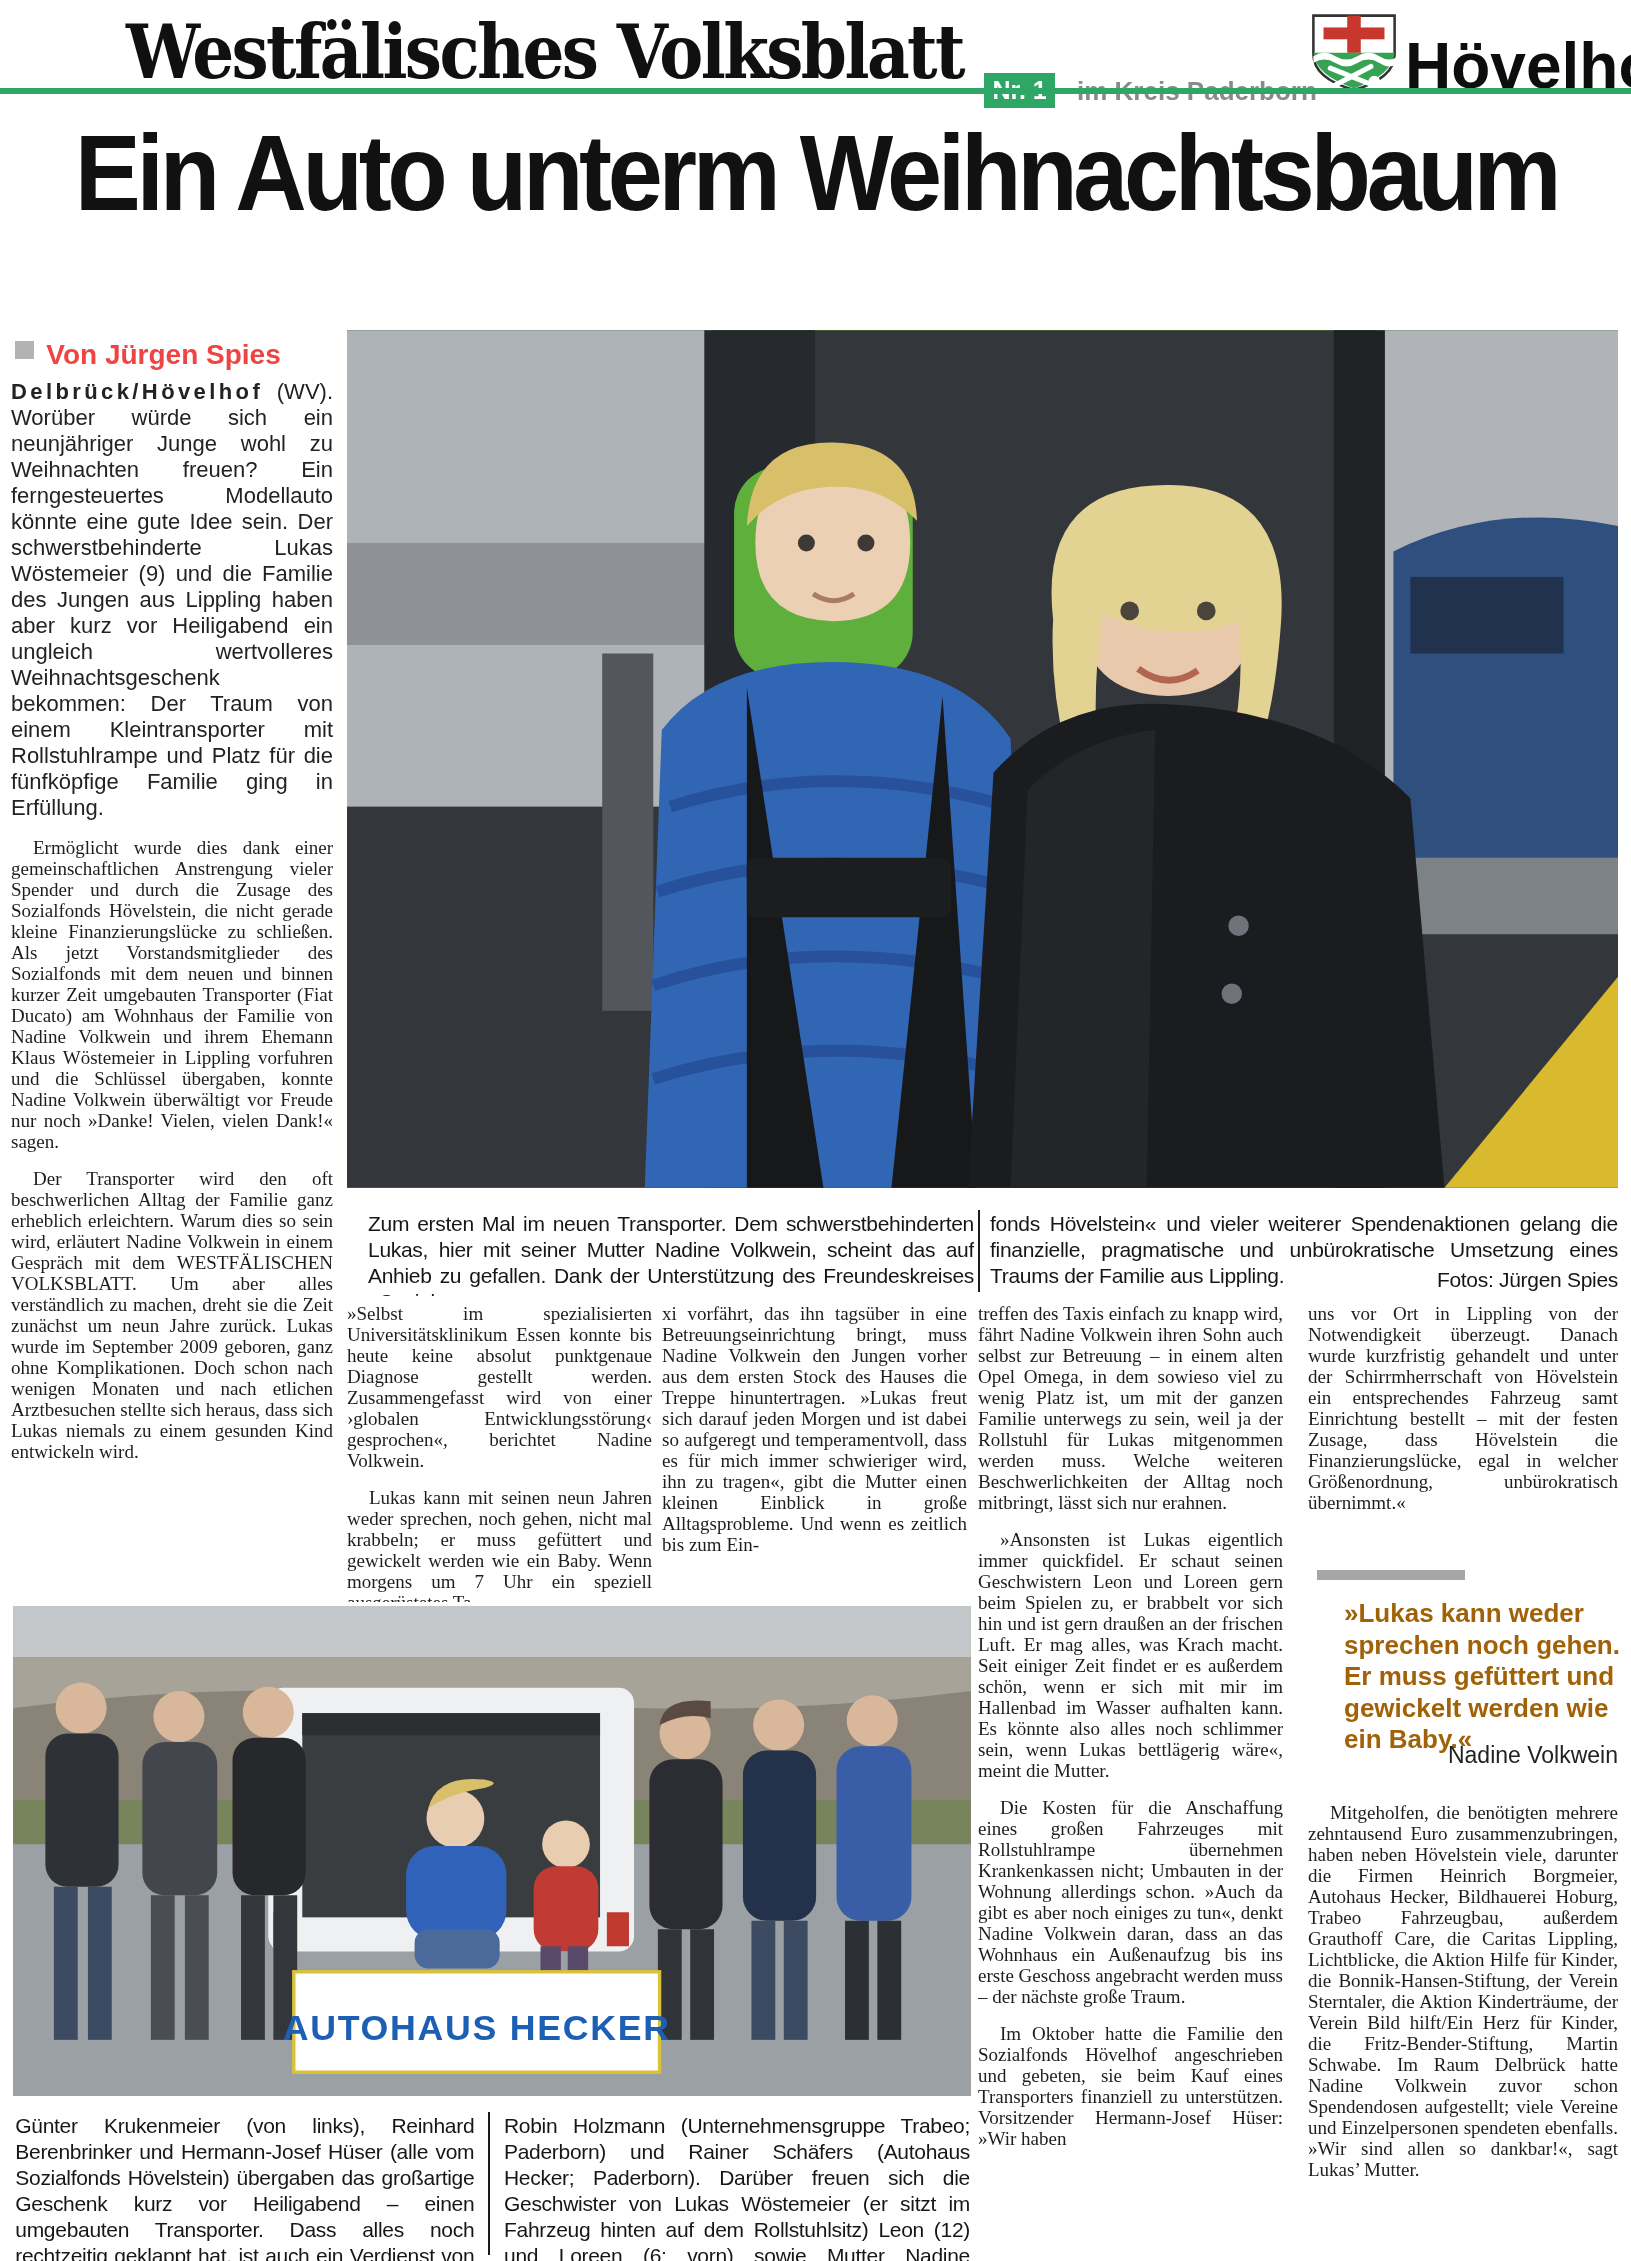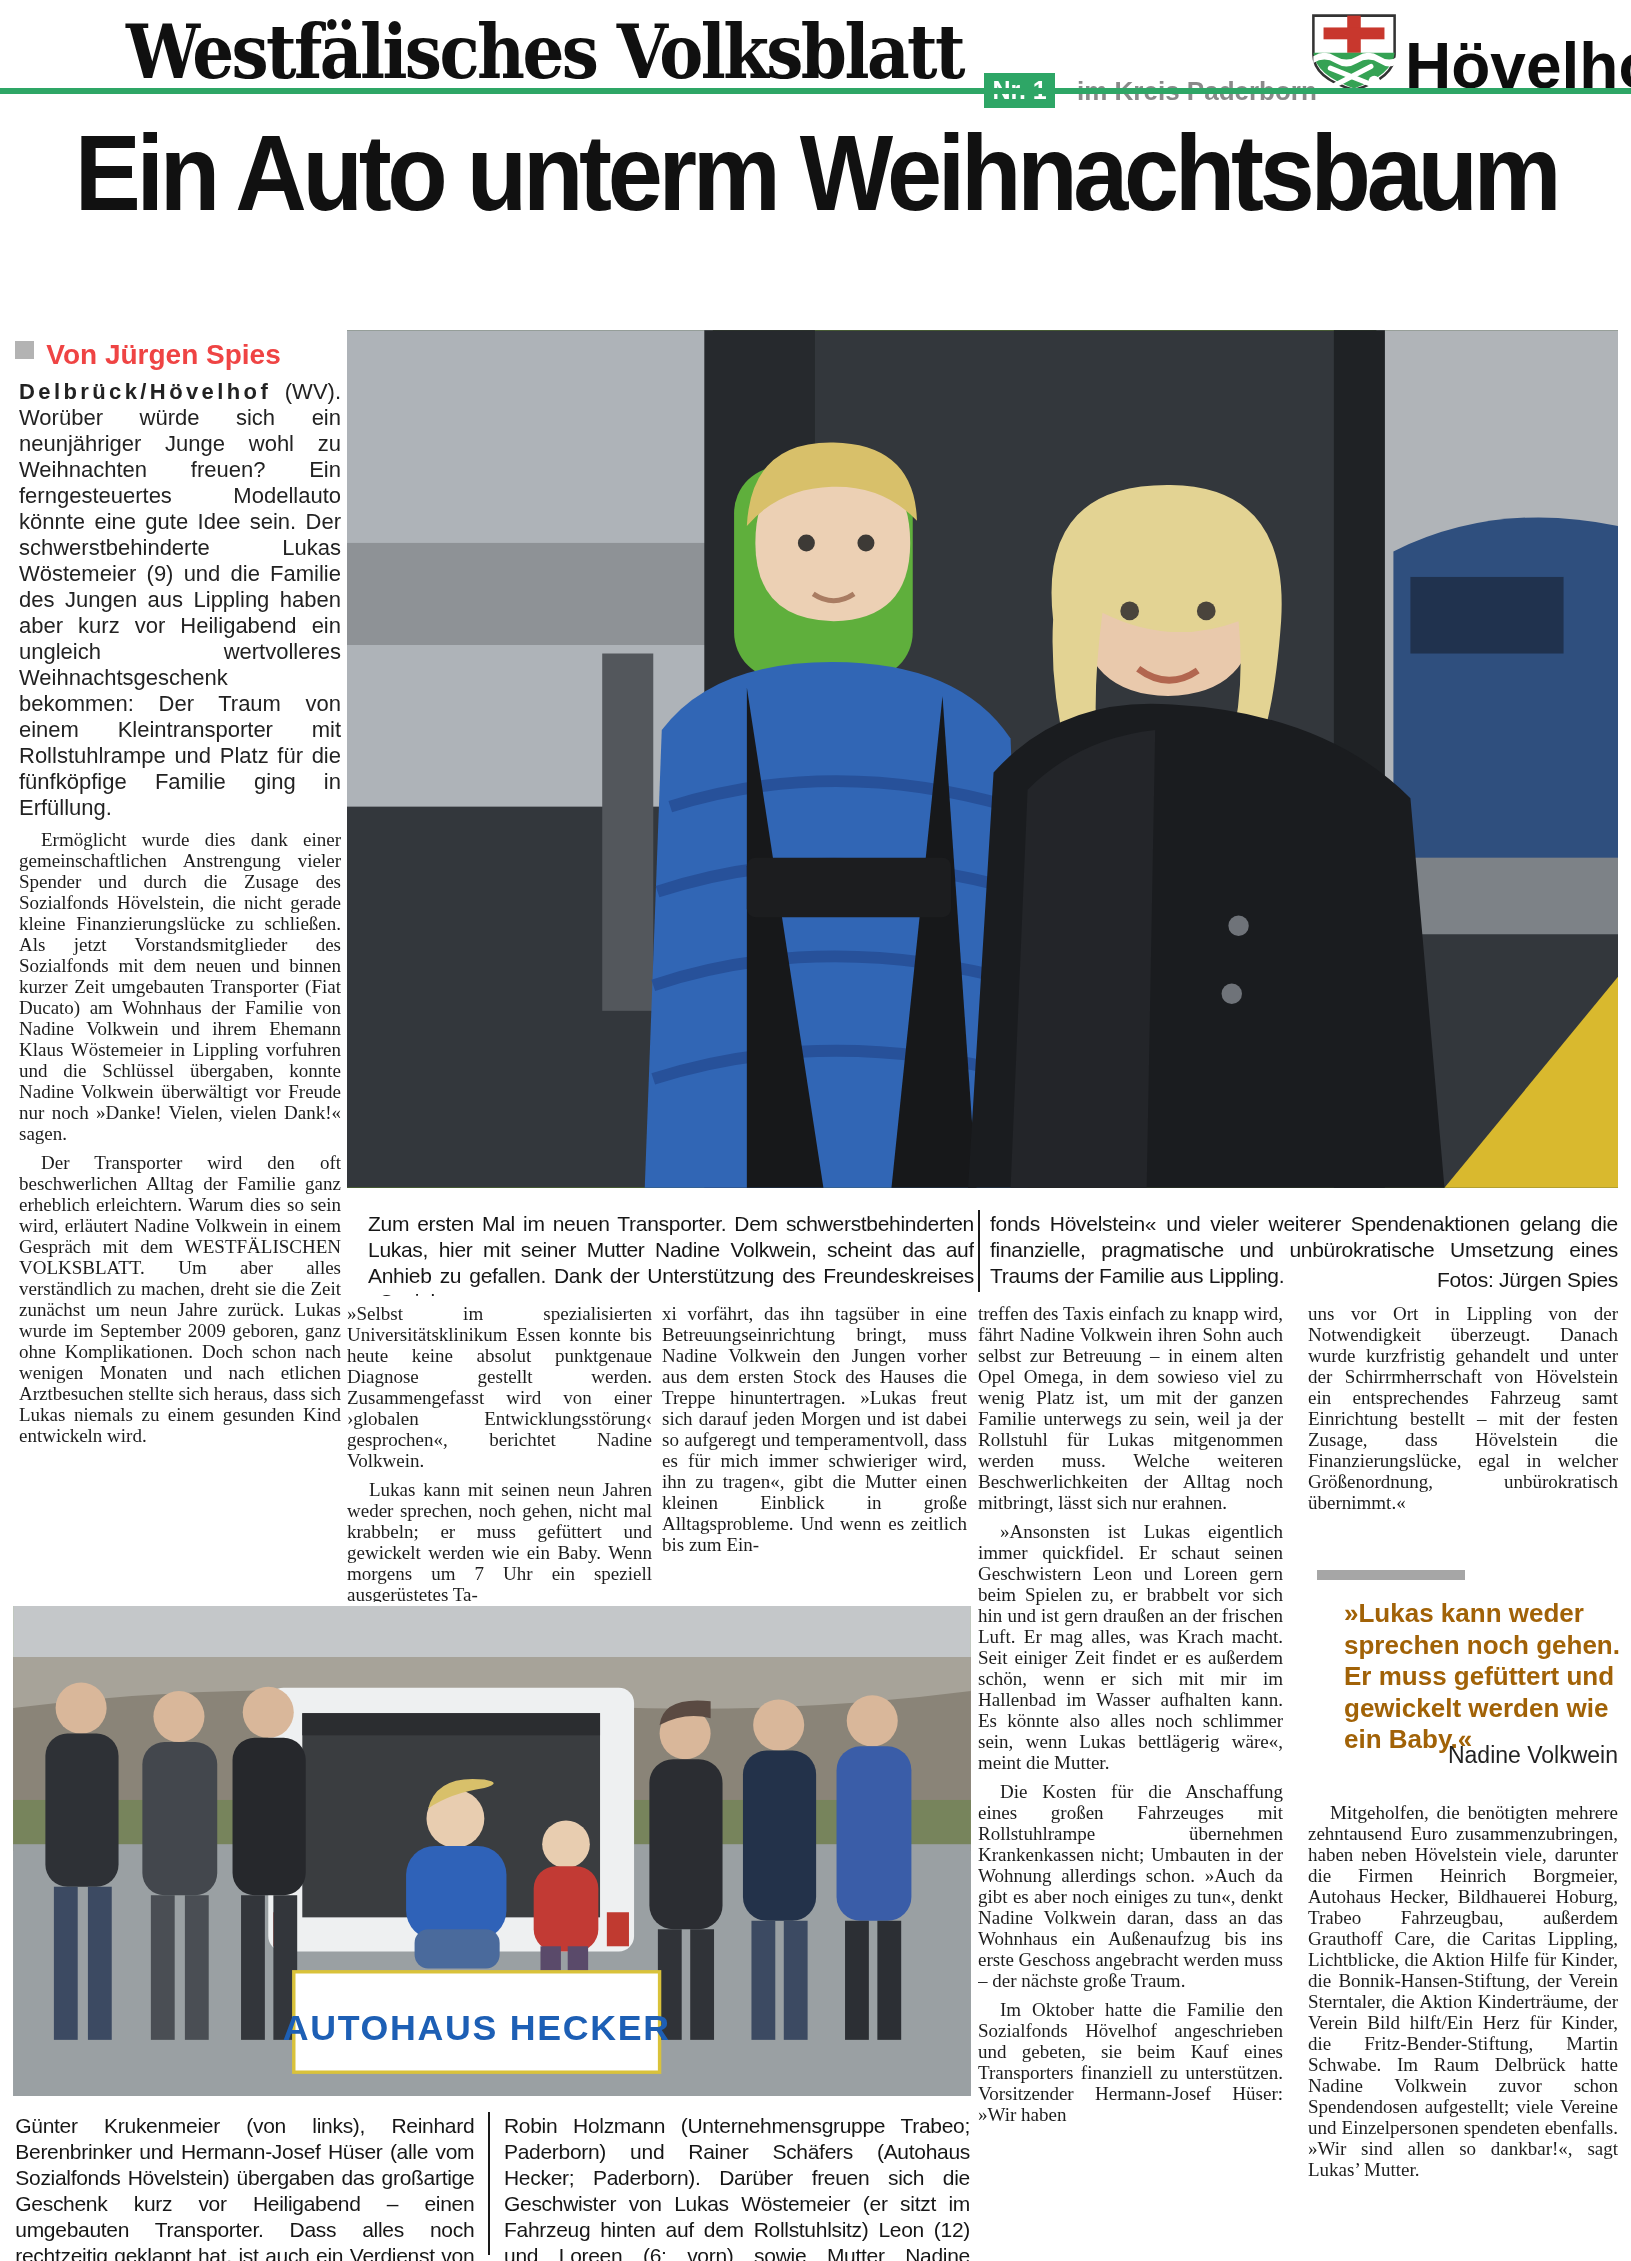--- a/index.html
+++ b/index.html
@@ -30,22 +30,22 @@
   .byline{position:absolute;left:31px;top:0;font-family:"Liberation Sans",sans-serif;
           font-weight:bold;font-size:28px;color:#ef4444;}
 
   
   .col{text-align:justify;}
   .lead{font-family:"Liberation Sans",sans-serif;font-size:22px;line-height:26px;color:#222;}
   .lead-loc{font-weight:bold;letter-spacing:3.4px;}
   .body{font-size:19px;line-height:21px;color:#1d1d1d;}
   .col p{margin:0;}
   .col p.ind{text-indent:22px;}
-  .col p + p{margin-top:8px;}
-  #col1{left:19px;top:379px;width:322px;height:1225px;overflow:hidden;}
+  .col p + p{margin-top:16px;}
+  #col1{left:11px;top:379px;width:322px;height:1225px;overflow:hidden;}
   #col1 .lead{margin-bottom:6.8px;}
   #col2{left:347px;top:1303px;width:305px;height:299px;overflow:hidden;}
   #col3{left:662px;top:1303px;width:305px;height:299px;overflow:hidden;}
   #col4{left:978px;top:1303px;width:305px;height:951px;overflow:hidden;}
   #col5a{left:1308px;top:1303px;width:310px;height:255px;overflow:hidden;}
   #col5b{left:1308px;top:1802px;width:310px;height:454px;overflow:hidden;}
 
   
   .pq-bar{left:1317px;top:1570px;width:148px;height:10.2px;background:#a6a6a6;}
   .pq{left:1344px;top:1598px;width:281px;font-family:"Liberation Sans",sans-serif;

